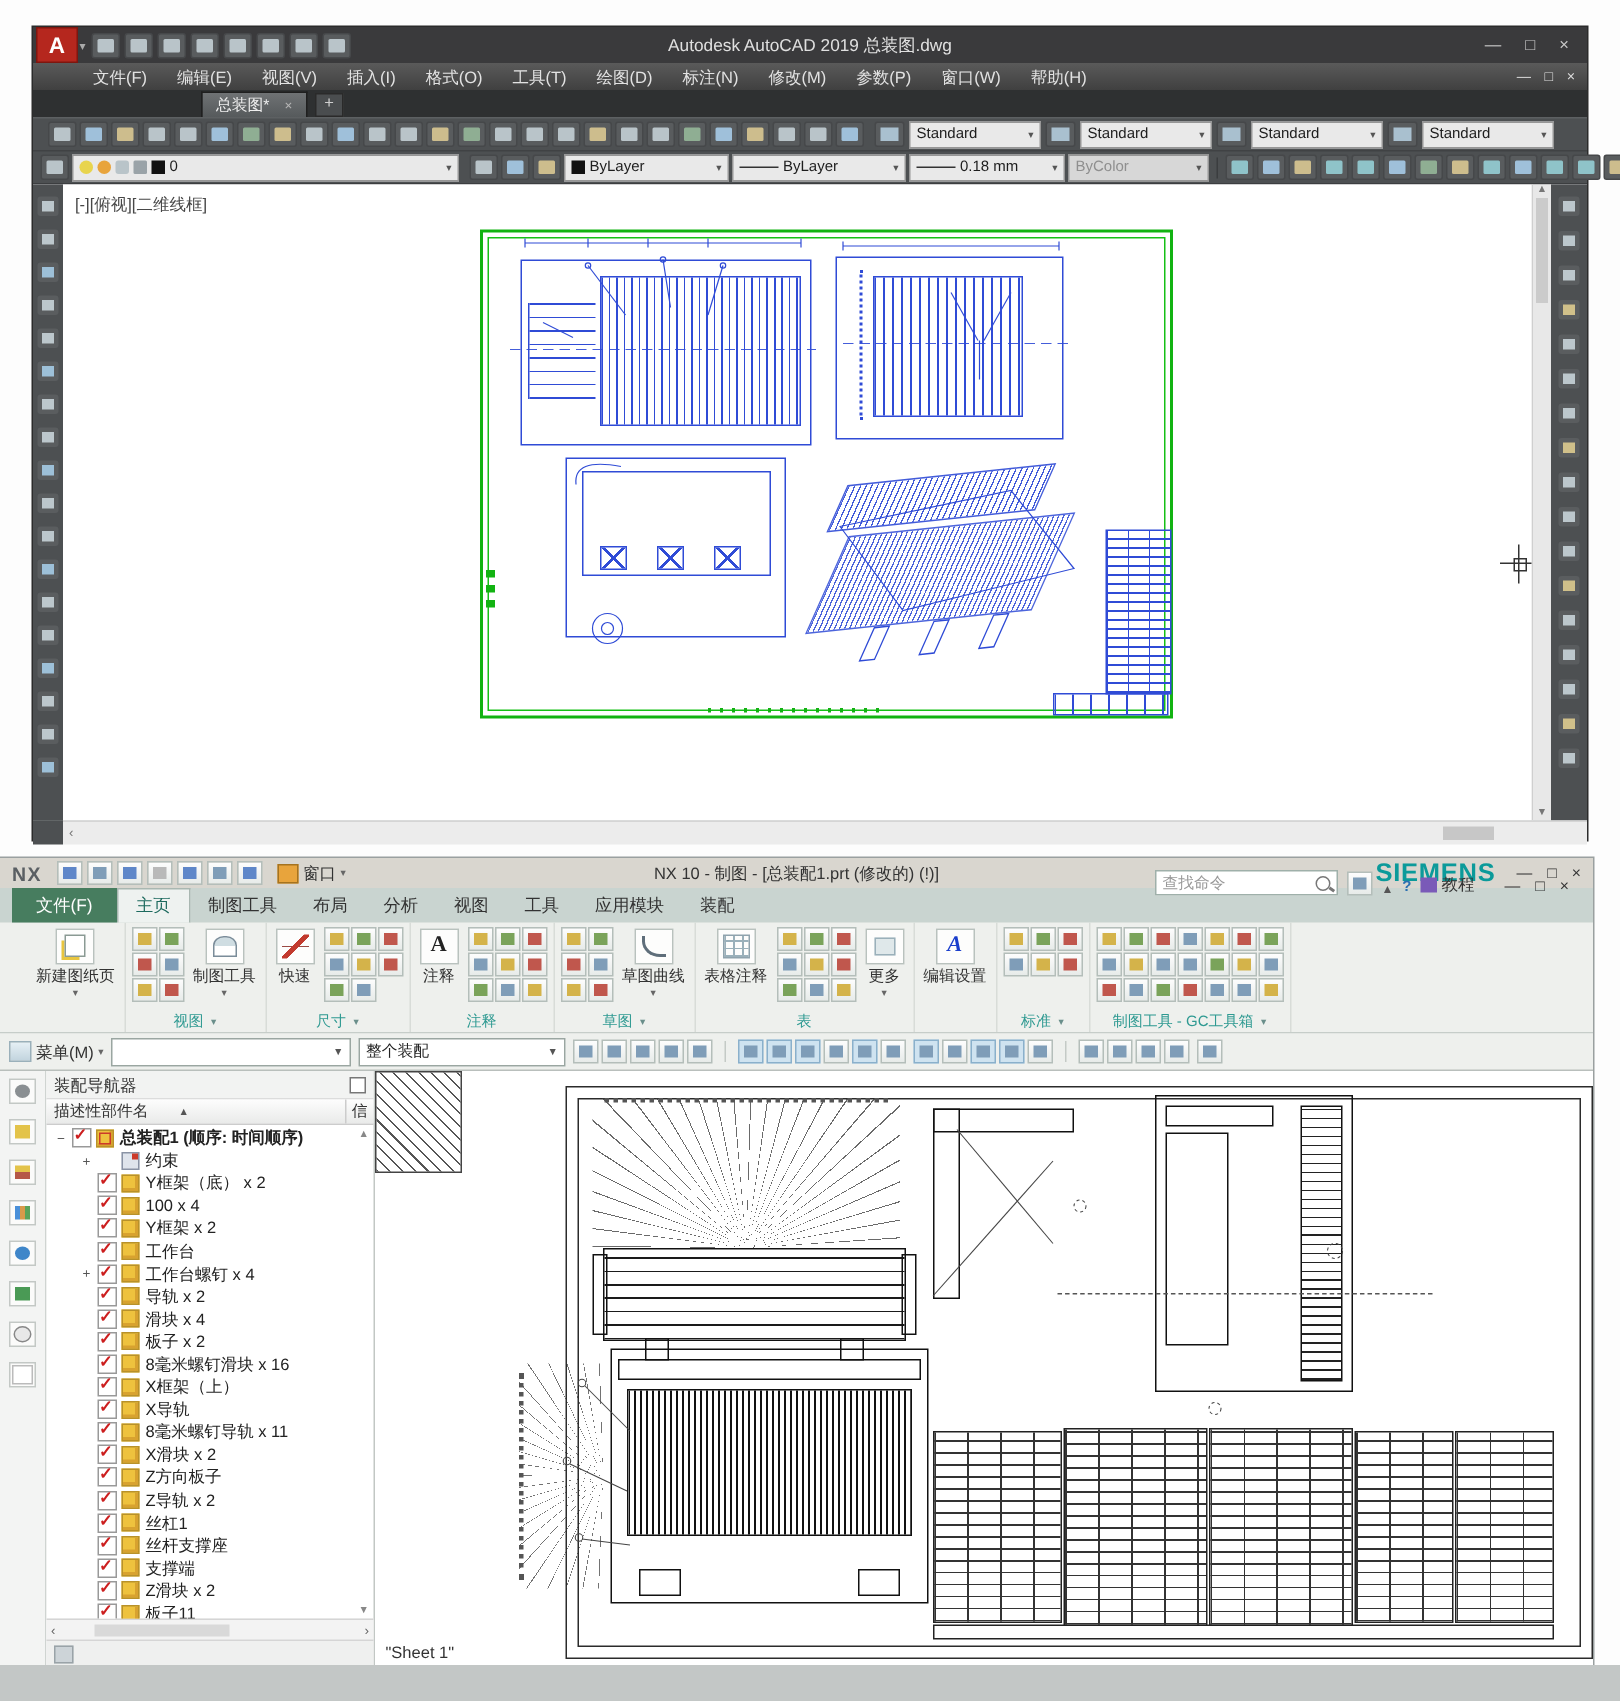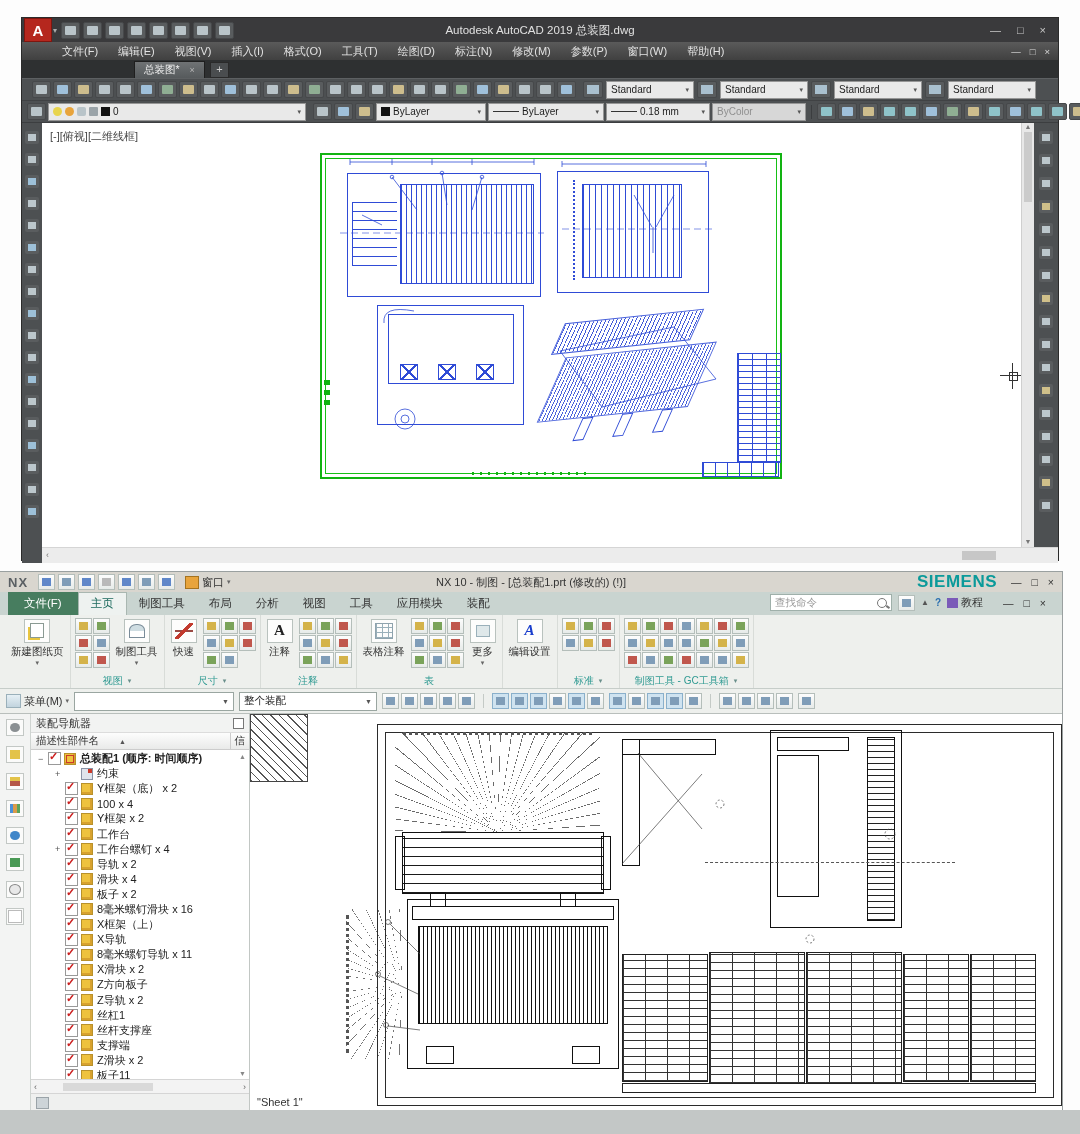--- a/index.html
+++ b/index.html
@@ -112,28 +112,28 @@
   .win-menu{display:flex;align-items:center;gap:3px;margin-left:10px;font-size:11px;}
   .win-ico{width:12px;height:11px;background:#e8a43c;border:1px solid #a5731f;}
   .nx-title-text{position:absolute;left:50%;transform:translateX(-50%);font-size:11px;white-space:nowrap;}
   .siemens{margin-left:auto;color:#0b9a9a;font-weight:bold;font-size:17px;letter-spacing:.5px;}
   .nx-btns{display:flex;gap:10px;padding:0 8px 0 14px;font-size:10.5px;color:#333;}
   .nx-tabs{height:23px;background:#c9d4d0;display:flex;align-items:flex-end;padding-left:8px;font-size:11.5px;color:#333;position:relative;}
   .file-tab{background:#477d5f;color:#fff;padding:4px 16px;}
   .nx-tabrow{display:flex;}
   .nx-tab{padding:4px 12px;}
   .nx-tabrow .nx-tab:nth-child(1){background:#eef2f0;color:#1d6a5e;border:1px solid #a9b7b1;border-bottom:none;padding:3px 12px 4px;}
-  .nx-tabs-right{margin-left:auto;display:flex;align-items:center;gap:6px;padding:0 8px 4px 0;}
+  .nx-tabs-right{margin-left:auto;display:flex;align-items:flex-end;gap:6px;padding:0 8px 18px 0;}
   .nx-search{width:112px;height:15px;background:#fff;border:1px solid #9fb0aa;display:flex;align-items:center;padding:0 4px;font-size:10.5px;color:#999;}
   .mag{width:8px;height:8px;border:1.5px solid #777;border-radius:50%;position:relative;margin-left:auto;flex:none;}
   .mag::after{content:"";position:absolute;width:4px;height:1.5px;background:#777;right:-4px;bottom:-1px;transform:rotate(35deg);}
   .tut{display:flex;align-items:center;gap:3px;font-size:11px;color:#333;}
   .tut-ico{width:11px;height:10px;background:#7a5ab8;}
 
-  .nx-ribbon{height:73px;background:#eef0ed;display:flex;border-bottom:1px solid #c6cdc9;padding-left:5px;overflow:hidden;}
+  .nx-ribbon{height:73px;background:#eef0ed;display:flex;border-bottom:1px solid #c6cdc9;padding-left:18px;overflow:hidden;}
   .grp{display:flex;flex-direction:column;border-right:1px solid #d8dcd8;padding:3px 4px 0;flex:none;}
   .grp-body{flex:1;display:flex;align-items:flex-start;gap:4px;}
   .grp-label{height:15px;font-size:10px;color:#2f9a92;display:flex;align-items:center;justify-content:center;gap:5px;white-space:nowrap;}
   .grp-label .arr{font-size:7px;color:#6a8f8b;}
   .bigbtn{display:flex;flex-direction:column;align-items:center;font-size:10.5px;color:#333;padding:1px 2px;gap:2px;text-align:center;line-height:1.15;max-width:78px;}
   .bigico{width:24px;height:22px;position:relative;background:#fdfdfc;border:1px solid #b9c2be;flex:none;}
   .bi-sheet::after{content:"";position:absolute;left:5px;top:3px;right:5px;bottom:4px;background:#fff;border:1px solid #8a9a93;box-shadow:-3px 3px 0 -1px #e8c53f;}
   .bi-update::after{content:"";position:absolute;inset:4px;border:1px solid #7a8c99;background:linear-gradient(#cfdde2 50%,#fff 50%);border-radius:45% 45% 0 0;}
   .bi-quick::after{content:"";position:absolute;inset:3px;background:linear-gradient(135deg,transparent 44%,#c23a2e 44% 56%,transparent 56%),linear-gradient(0deg,transparent 46%,#9b4a44 46% 54%,transparent 54%);}
   .bi-note::after{content:"A";position:absolute;inset:0;display:flex;align-items:center;justify-content:center;font-family:"Liberation Serif",serif;font-weight:bold;font-size:15px;color:#222;}
@@ -656,20 +656,41 @@
               <span class="nxi"></span>
               <span class="nxi"></span>
             </div>
         </div>
         <div class="grp-label">
             <span>注释</span>
           </div>
       </div>
       <div class="grp">
         <div class="grp-body">
+          <div class="icongrid c2">
+              <span class="nxi"></span>
+              <span class="nxi"></span>
+              <span class="nxi"></span>
+              <span class="nxi"></span>
+              <span class="nxi"></span>
+              <span class="nxi"></span>
+            </div>
+          <div class="bigbtn">
+            <span class="bigico bi-sketch"></span>
+            <span>草图曲线</span>
+              <span class="drop">▾</span>
+          </div>
+        </div>
+        <div class="grp-label">
+            <span>草图</span>
+            <span class="arr">▾</span>
+          </div>
+      </div>
+      <div class="grp">
+        <div class="grp-body">
           <div class="bigbtn">
             <span class="bigico bi-table"></span>
             <span>表格注释</span>
           </div>
           <div class="icongrid">
               <span class="nxi"></span>
               <span class="nxi"></span>
               <span class="nxi"></span>
               <span class="nxi"></span>
               <span class="nxi"></span>

